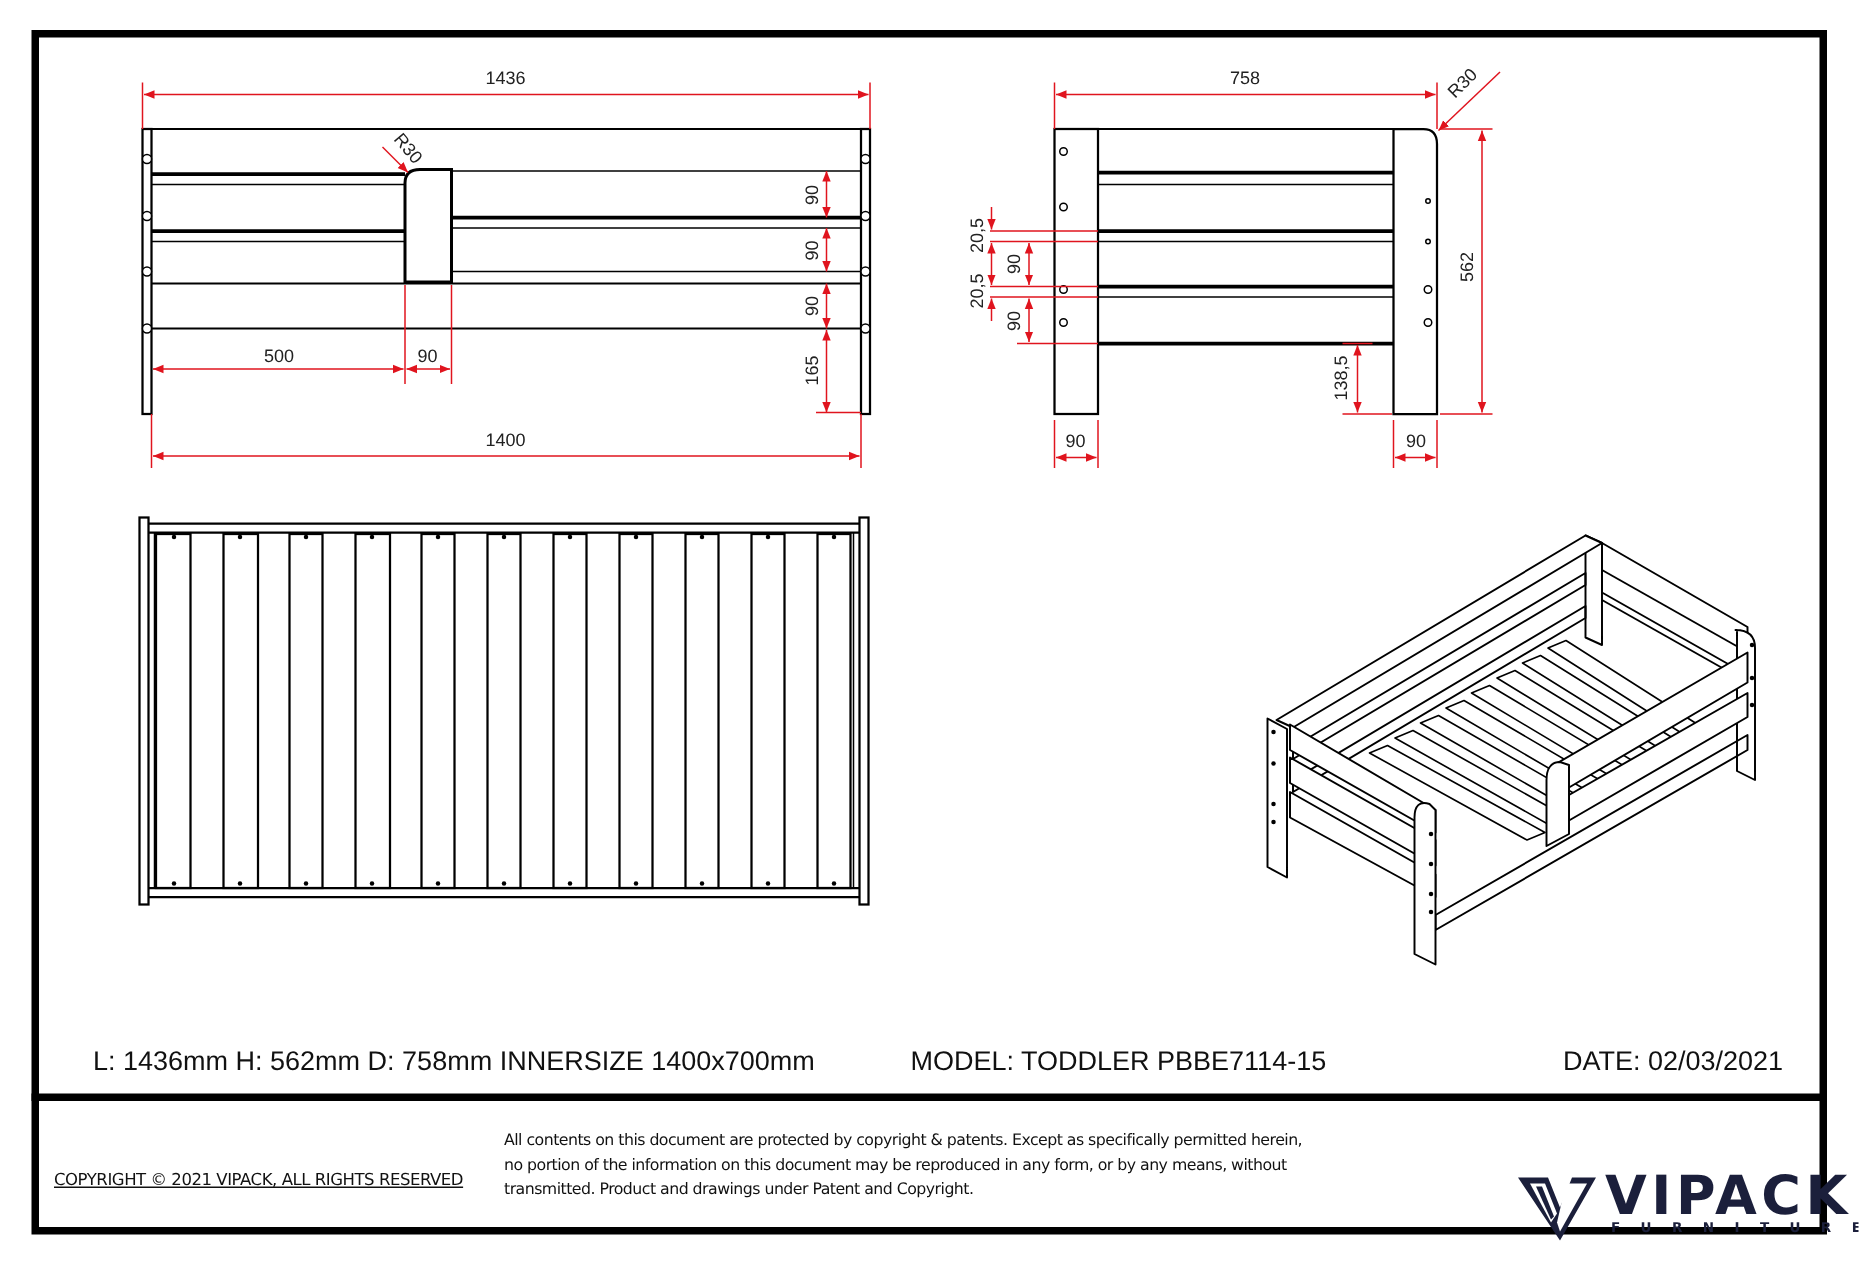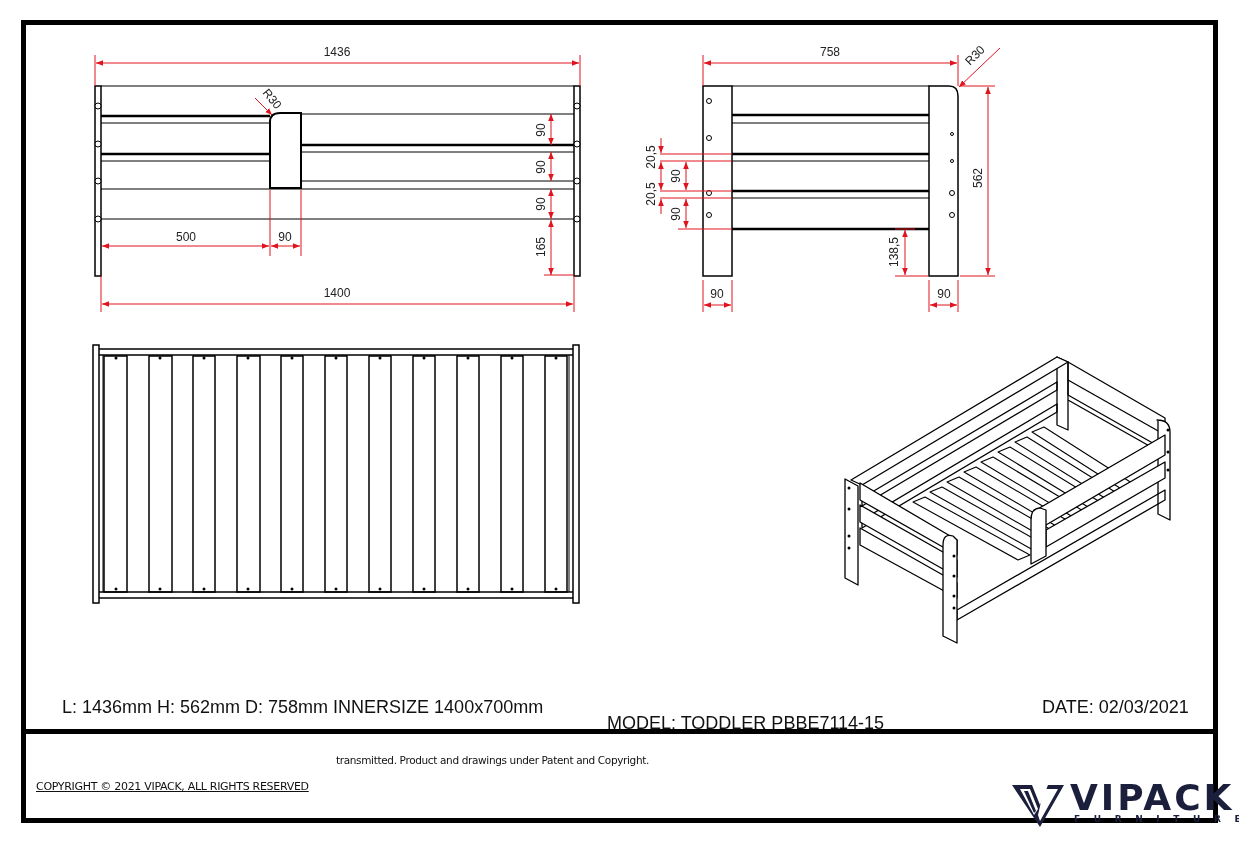--- a/index.html
+++ b/index.html
@@ -248,26 +248,28 @@
         <circle cx="954" cy="596" r="1.5"></circle>
         <circle cx="954" cy="608" r="1.5"></circle>
       <circle cx="1168" cy="430" r="1.5"></circle>
         <circle cx="1168" cy="452" r="1.5"></circle>
         <circle cx="1168" cy="470" r="1.5"></circle>
     </g>
   </g>
 </svg>
 
 <div class="specs" style="left:62px;">L: 1436mm H: 562mm D: 758mm INNERSIZE 1400x700mm</div>
-<div class="specs" style="left:607px;margin-top:16px;">MODEL: TODDLER PBBE7114-15</div>
+<div class="specs" style="left:607px;">MODEL: TODDLER PBBE7114-15</div>
 <div class="specs" style="left:1042px;">DATE: 02/03/2021</div>
 
 <div class="copyright">COPYRIGHT  © 2021 VIPACK, ALL RIGHTS RESERVED</div>
 
 <div class="legal">
+  <div>All contents on this document are protected by copyright &amp; patents. Except as specifically permitted herein,</div>
+  <div>no portion of the information on this document may be reproduced in any form, or by any means, without</div>
   <div>transmitted. Product and drawings under Patent and Copyright.</div>
 </div>
 
 <div class="logo">
   <svg width="56" height="46" viewBox="0 0 56 46" style="position:absolute;left:2px;top:0;">
     <path d="M2,2 L22,2 L30,22 L38,2 L54,2 L30,44 Z" fill="#1b1f3b"></path>
     <path d="M10,6 L20,6 L28,26 L24,32 Z" fill="#fff"></path>
     <path d="M34,6 L48,6 L30,38 L28,32 Z" fill="#fff"></path>
     <path d="M14,8 L18,8 L26,28 L24,30 Z" fill="#1b1f3b"></path>
   </svg>

